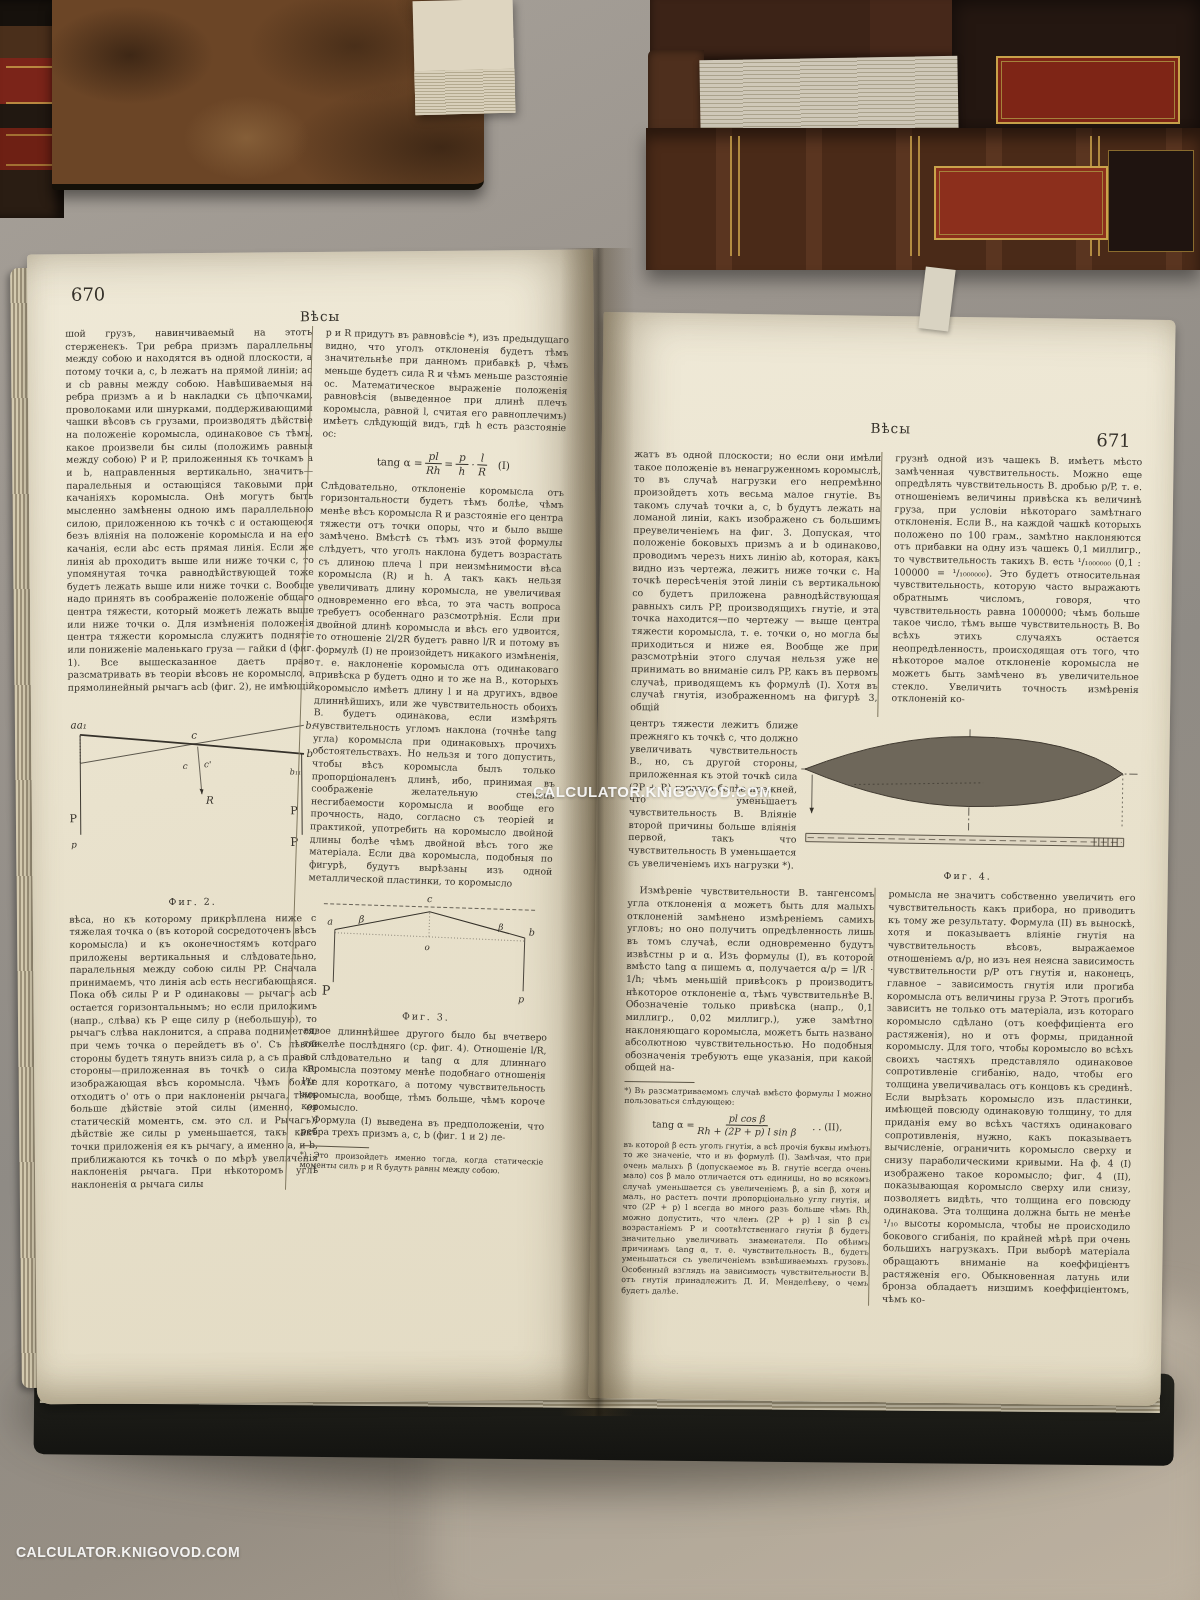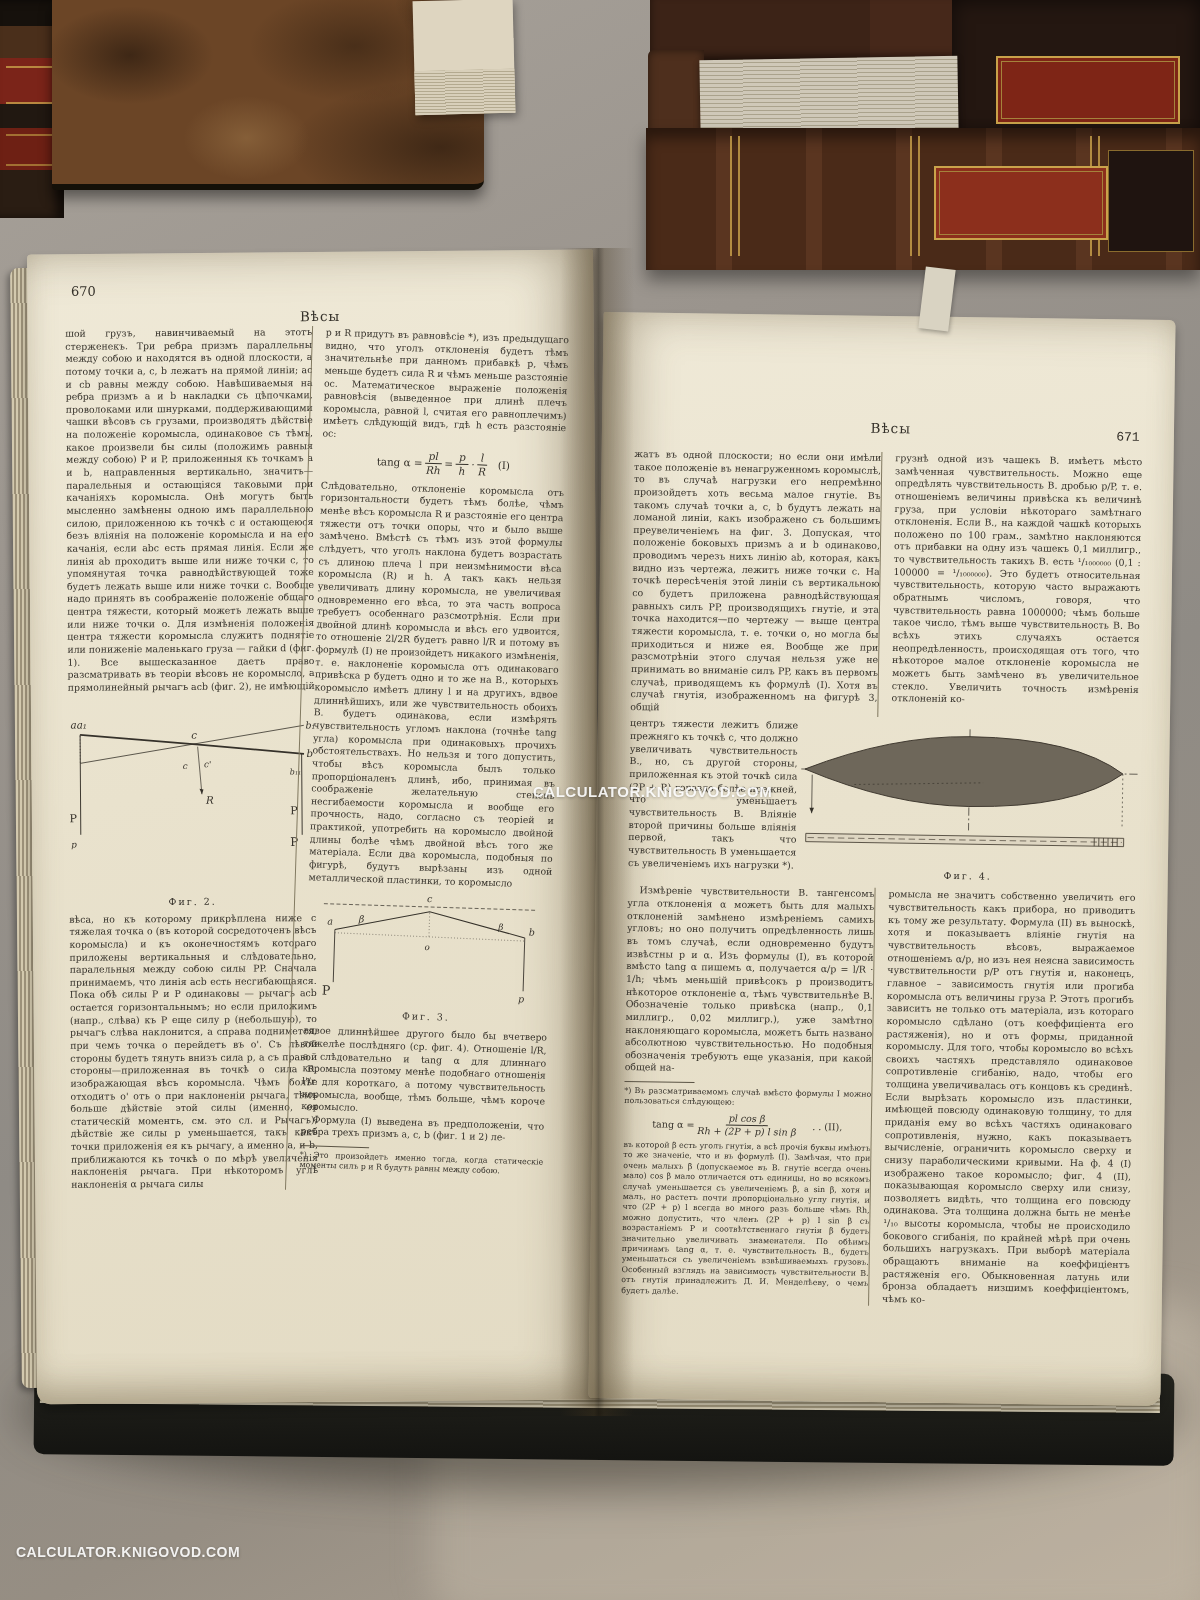--- a/index.html
+++ b/index.html
@@ -71,21 +71,21 @@
   .page-right{left:596px;top:316px;width:572px;height:1086px;transform:rotate(.8deg);
     border-radius:2px 6px 14px 4px;
     box-shadow:inset 30px 0 44px rgba(88,72,44,.36),inset 0 -16px 28px rgba(120,104,70,.22),0 6px 10px rgba(0,0,0,.3);}
   .gutter{left:560px;top:248px;width:74px;height:1168px;background:
     linear-gradient(90deg,rgba(70,56,32,0) 0%,rgba(70,56,32,.38) 46%,rgba(40,32,18,.5) 52%,rgba(70,56,32,.32) 60%,rgba(70,56,32,0) 100%);}
   .paper-slip{left:922px;top:268px;width:30px;height:62px;background:#d9d3c2;transform:rotate(7deg);
     box-shadow:1px 2px 4px rgba(0,0,0,.3);}
   
   .pg-inner{position:absolute;color:#35312a;}
   .runhead{font-size:13.5px;letter-spacing:1px;}
-  .pagenum{font-size:13px;}
+  .pagenum{font-size:18px;}
   .cols{display:flex;}
   .col{width:247px;}
   .col + .col{border-left:1px solid #80785f;padding-left:13px;}
   .bodytxt{font-size:9.4px;line-height:1.345;text-align:justify;}
   .bodytxt.indent{text-indent:12px;}
   .smalltxt{font-size:7.9px;line-height:1.32;text-align:justify;}
   .fnrule{width:70px;border-top:1px solid #5a5344;margin:7px 0 4px 0;}
   .figcap{text-align:center;font-size:9.5px;letter-spacing:2px;margin:2px 0 6px 0;}
   .formula{display:flex;align-items:center;justify-content:center;font-size:10.5px;
     font-style:italic;margin:7px 0;}
@@ -214,21 +214,21 @@
         <div class="bodytxt indent">Формула (I) выведена въ предположеніи, что ребра трехъ призмъ a, c, b (фиг. 1 и 2) ле-</div>
         <div class="fnrule"></div>
         <div class="smalltxt">*) Это произойдетъ именно тогда, когда статическіе моменты силъ p и R будутъ равны между собою.</div>
       </div>
     </div>
   </div>
 
   <div class="pg-inner" style="left:628px;top:418px;width:512px;transform:rotate(.9deg);">
     <div style="position:relative;height:34px;">
       <span class="runhead" style="position:absolute;left:0;right:0;top:2px;text-align:center;">Вѣсы</span>
-      <span class="pagenum" style="position:absolute;right:7px;top:8px;font-family:Liberation Mono, monospace;">671</span>
+      <span class="pagenum" style="position:absolute;right:16px;top:8px;">671</span>
     </div>
     <div class="cols">
       <div class="col">
         <div class="bodytxt">жатъ въ одной плоскости; но если они имѣли такое положеніе въ ненагруженномъ коромыслѣ, то въ случаѣ нагрузки его непремѣнно произойдетъ хоть весьма малое гнутіе. Въ такомъ случаѣ точки a, c, b будутъ лежать на ломаной линіи, какъ изображено съ большимъ преувеличеніемъ на фиг. 3. Допуская, что положеніе боковыхъ призмъ a и b одинаково, проводимъ черезъ нихъ линію ab, которая, какъ видно изъ чертежа, лежитъ ниже точки c. На точкѣ пересѣченія этой линіи съ вертикальною co будетъ приложена равнодѣйствующая равныхъ силъ PP, производящихъ гнутіе, и эта точка находится—по чертежу — выше центра тяжести коромысла, т. е. точки o, но могла бы приходиться и ниже ея. Вообще же при разсмотрѣніи этого случая нельзя уже не принимать во вниманіе силъ PP, какъ въ первомъ случаѣ, приводящемъ къ формулѣ (I). Хотя въ случаѣ гнутія, изображенномъ на фигурѣ 3, общій</div>
       </div>
       <div class="col">
         <div class="bodytxt">грузнѣ одной изъ чашекъ В. имѣетъ мѣсто замѣченная чувствительность. Можно еще опредѣлять чувствительность В. дробью p/P, т. е. отношеніемъ величины привѣска къ величинѣ груза, при условіи нѣкотораго замѣтнаго отклоненія. Если В., на каждой чашкѣ которыхъ положено по 100 грам., замѣтно наклоняются отъ прибавки на одну изъ чашекъ 0,1 миллигр., то чувствительность такихъ В. есть ¹/₁₀₀₀₀₀₀ (0,1 : 100000 = ¹/₁₀₀₀₀₀₀). Это будетъ относительная чувствительность, которую часто выражаютъ обратнымъ числомъ, говоря, что чувствительность равна 1000000; чѣмъ больше такое число, тѣмъ выше чувствительность В. Во всѣхъ этихъ случаяхъ остается неопредѣленность, происходящая отъ того, что нѣкоторое малое отклоненіе коромысла не можетъ быть замѣчено въ увеличительное стекло. Увеличить точность измѣренія отклоненій ко-</div>
       </div>
     </div>
     <div style="display:flex;margin-top:4px;">

